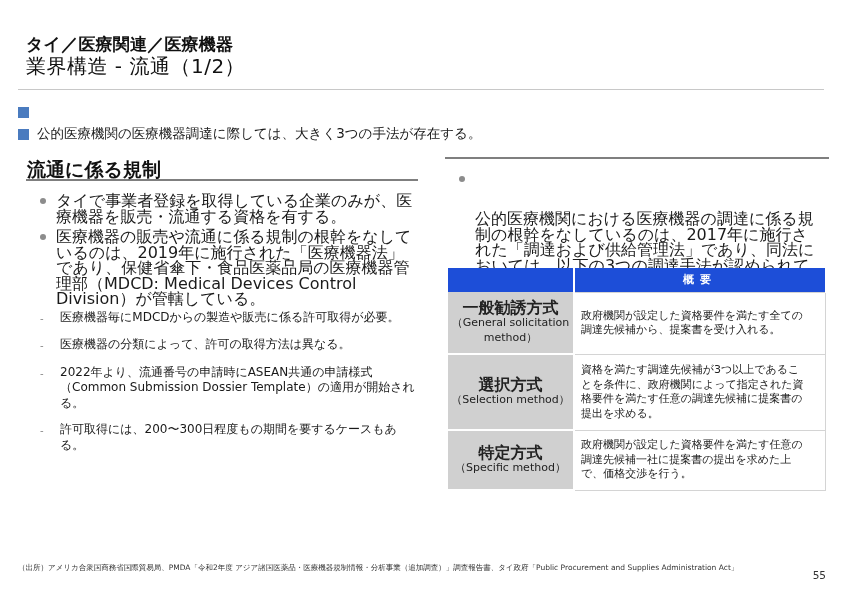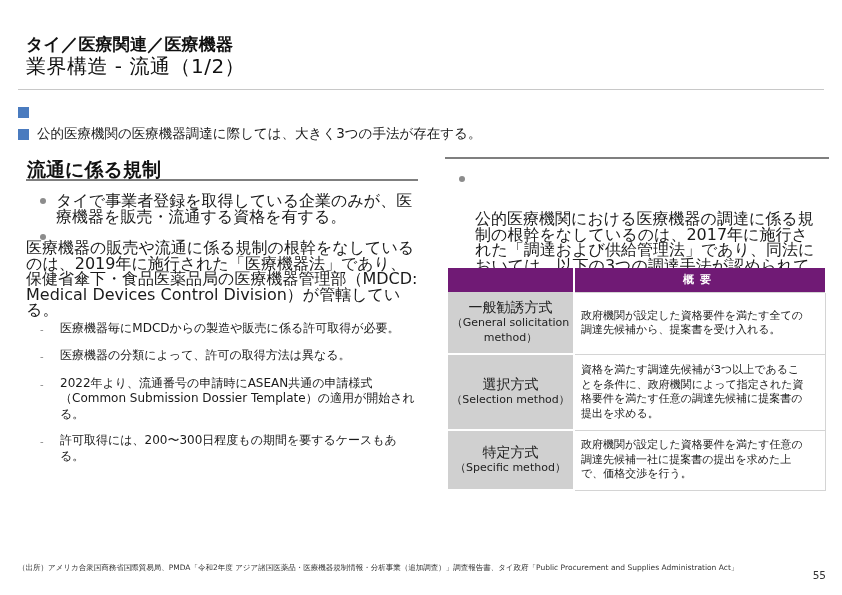--- a/index.html
+++ b/index.html
@@ -21,24 +21,24 @@
   .col-rule { height: 2px; background: #7f7f7f; margin-top: 0px; }
 
   .bullets { margin-top: 12px; }
   .b-item { display: flex; font-size: 16px; line-height: 15.5px; margin-bottom: 5px; }
   .dot { width: 6px; height: 6px; border-radius: 50%; background: #8c8c8c; margin: 5px 10px 0 14px; flex-shrink: 0; }
   .b-text { flex: 1; }
   .dash-item { display: flex; font-size: 12px; line-height: 15.5px; }
   .dash { width: 20px; margin-left: 14px; color: #888; flex-shrink: 0; font-size: 10px; padding-top: 1px; }
 
   table.proc { position: absolute; left: 448px; top: 268px; width: 378px; border-collapse: collapse; font-size: 11px; }
-  table.proc th { background: #701a75; color: #fff; height: 24px; font-size: 11px; font-weight: bold; letter-spacing: 6px; border-right: 1px solid #fff; }
+  table.proc th { background: #1d4ed8; color: #fff; height: 24px; font-size: 11px; font-weight: bold; letter-spacing: 6px; border-right: 1px solid #fff; }
   table.proc th.blank { width: 126px; border-right: 2px solid #fff; }
   table.proc td.method { background: #d0d0d0; text-align: center; vertical-align: middle; border-bottom: 2px solid #fff; border-right: 2px solid #fff; line-height: 15px; color: #222; }
-  table.proc td.method .jp { font-weight: normal; font-size: 14px; display: block; }
+  table.proc td.method .jp { font-weight: bold; font-size: 16px; display: block; }
   table.proc td.method .en { font-size: 11px; display: block; }
   table.proc td.desc { background: #fff; border: 1px solid #d4d4d4; padding: 4px 18px 4px 6px; line-height: 14.5px; vertical-align: middle; color: #222; }
 
   .source { position: absolute; left: 18px; top: 563px; font-size: 7.5px; color: #333; white-space: nowrap; }
   .page-num { position: absolute; right: 16px; top: 569px; font-size: 10.5px; color: #333; }
 </style>
 </head>
 <body>
 
 <div class="breadcrumb">タイ／医療関連／医療機器</div>
@@ -56,21 +56,21 @@
 </div>
 
 <div class="col col-left">
   <div class="col-heading">流通に係る規制</div>
   <div class="col-rule"></div>
   <div class="bullets">
     <div class="b-item">
       <span class="dot"></span>
       <span class="b-text">タイで事業者登録を取得している企業のみが、医療機器を販売・流通する資格を有する。</span>
     </div>
-    <div class="b-item" style="margin-bottom:3px;flex-direction:column;">
+    <div class="b-item" style="margin-bottom:3px;">
       <span class="dot"></span>
       <span class="b-text">医療機器の販売や流通に係る規制の根幹をなしているのは、2019年に施行された「医療機器法」であり、保健省傘下・食品医薬品局の医療機器管理部（MDCD: Medical Devices Control Division）が管轄している。</span>
     </div>
     <div class="dash-item" style="margin-bottom:11px;">
       <span class="dash">-</span>
       <span class="b-text">医療機器毎にMDCDからの製造や販売に係る許可取得が必要。</span>
     </div>
     <div class="dash-item" style="margin-bottom:11px;">
       <span class="dash">-</span>
       <span class="b-text">医療機器の分類によって、許可の取得方法は異なる。</span>

